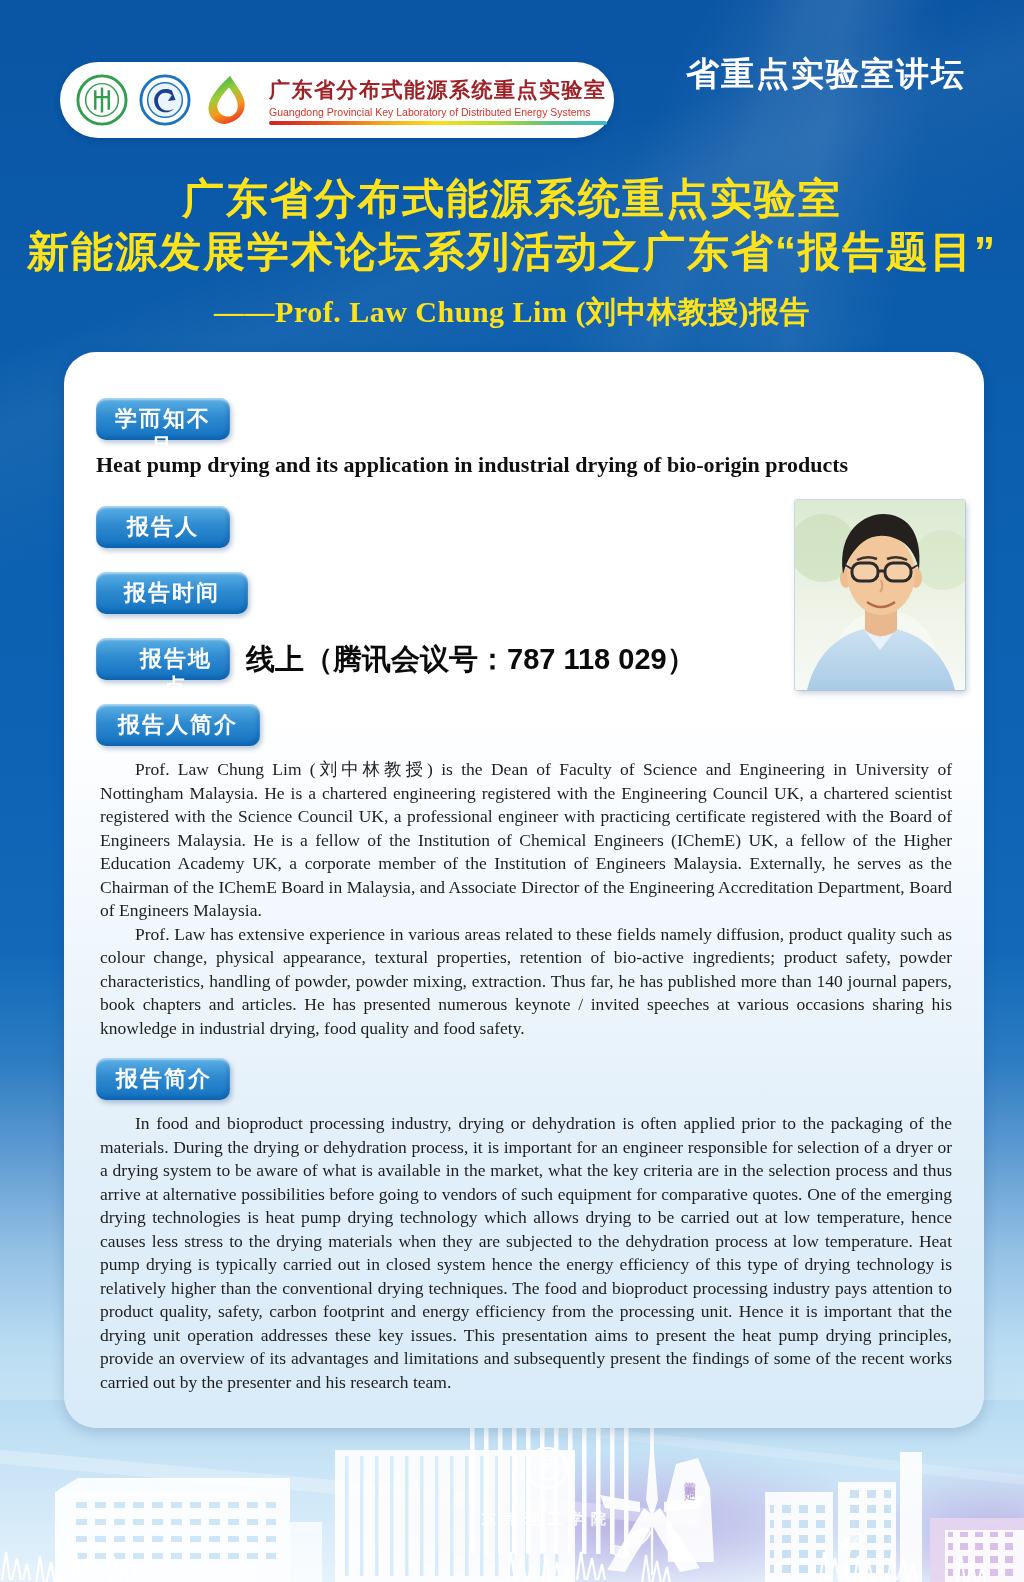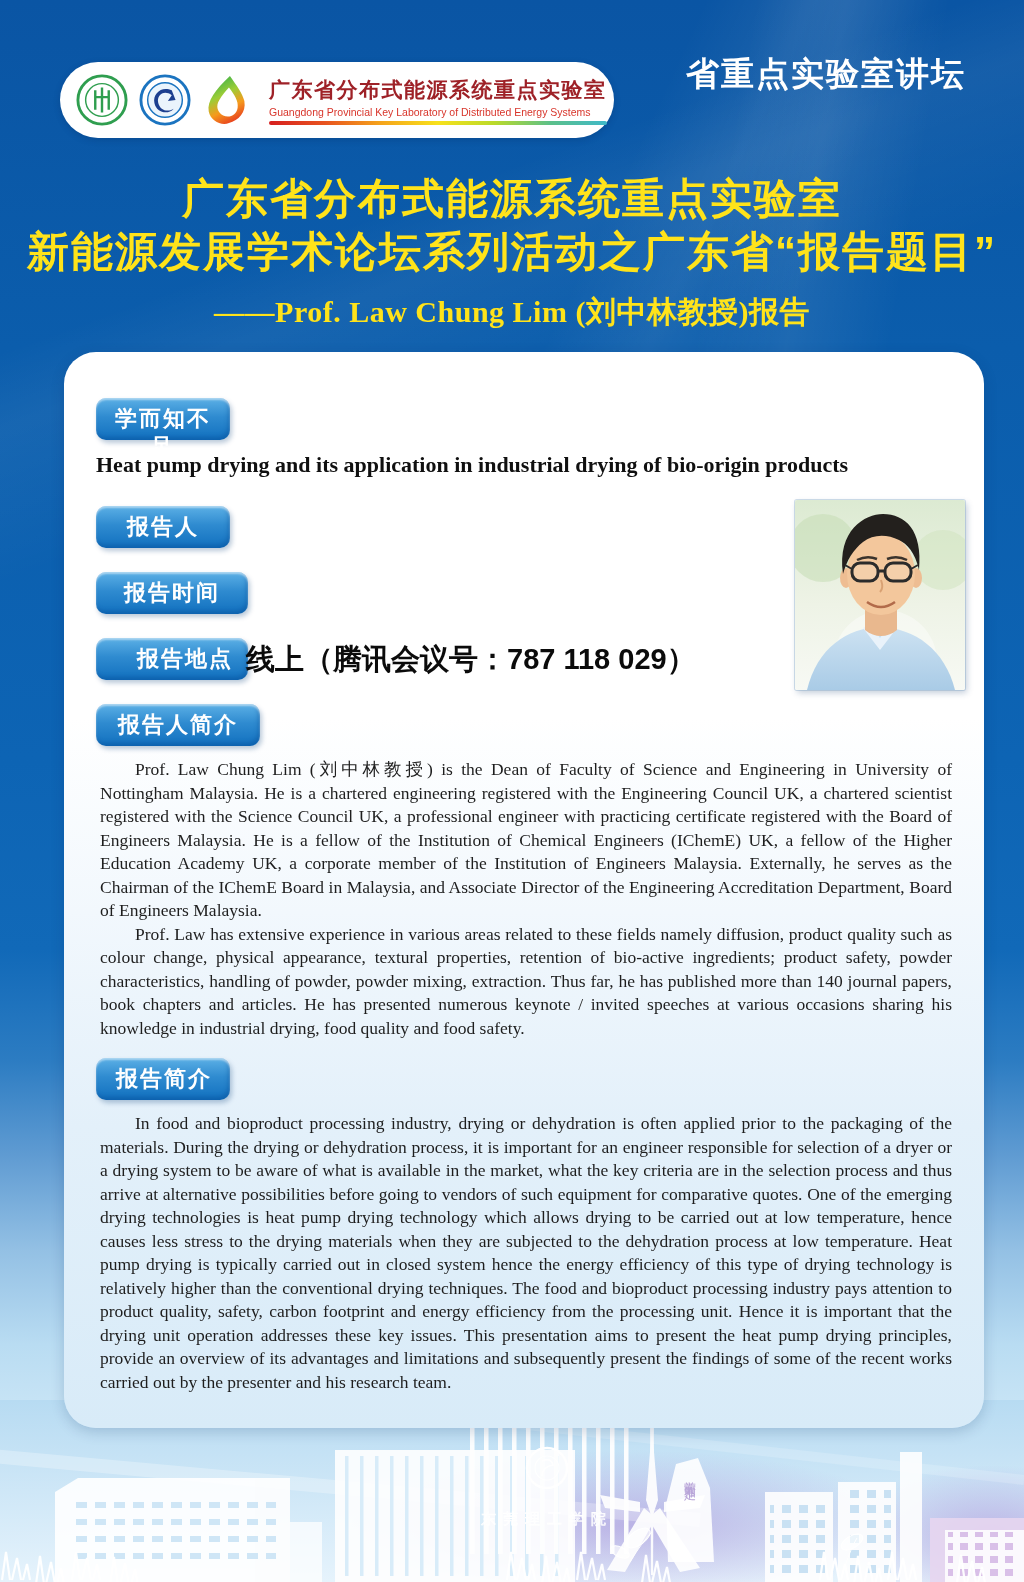--- a/index.html
+++ b/index.html
@@ -33,21 +33,21 @@
   .panel{position:absolute;left:64px;top:352px;width:920px;height:1076px;border-radius:32px;
     background:linear-gradient(180deg,#ffffff 0%,#ffffff 34%,#f2f8fd 52%,#e3f0fa 72%,#d8ebf8 100%);
     box-shadow:0 4px 14px rgba(4,40,90,.18);z-index:2;}
   .label-pill{position:absolute;height:42px;box-sizing:border-box;padding:7px 10px;border-radius:10px;
     text-align:center;color:#fff;font-weight:bold;font-size:22px;letter-spacing:2px;line-height:28px;
     background:linear-gradient(180deg,#5cb0e6 0%,#2f8bd0 45%,#1170bf 100%);
     box-shadow:inset 0 2px 2px rgba(255,255,255,.5),inset -2px -3px 4px rgba(6,70,140,.35),2px 3px 5px rgba(8,60,120,.28);}
   .lp-title{left:32px;top:46px;width:134px;}
   .lp-speaker{left:32px;top:154px;width:134px;}
   .lp-time{left:32px;top:220px;width:152px;}
-  .lp-venue{left:32px;top:286px;width:152px;padding-left:36px;}
+  .lp-venue{left:32px;top:286px;width:134px;padding-left:36px;}
   .lp-bio{left:32px;top:352px;width:164px;}
   .lp-abstract{left:32px;top:706px;width:134px;padding-left:12px;}
   .report-title{position:absolute;left:32px;top:100px;width:860px;color:#101010;
     font-family:"Liberation Serif",serif;font-weight:bold;font-size:22px;}
   .val{position:absolute;left:182px;height:42px;line-height:42px;color:#0b0b0b;font-weight:bold;white-space:nowrap;}
   .val-speaker{top:154px;font-family:"Liberation Serif",serif;font-size:23px;}
   .val-time{top:220px;font-size:24px;letter-spacing:.5px;}
   .val-venue{top:286px;font-size:29px;}
   .para{position:absolute;left:36px;width:852px;font-family:"Liberation Serif",serif;
     font-size:17.5px;line-height:23.5px;text-align:justify;color:#1e1e1e;}

